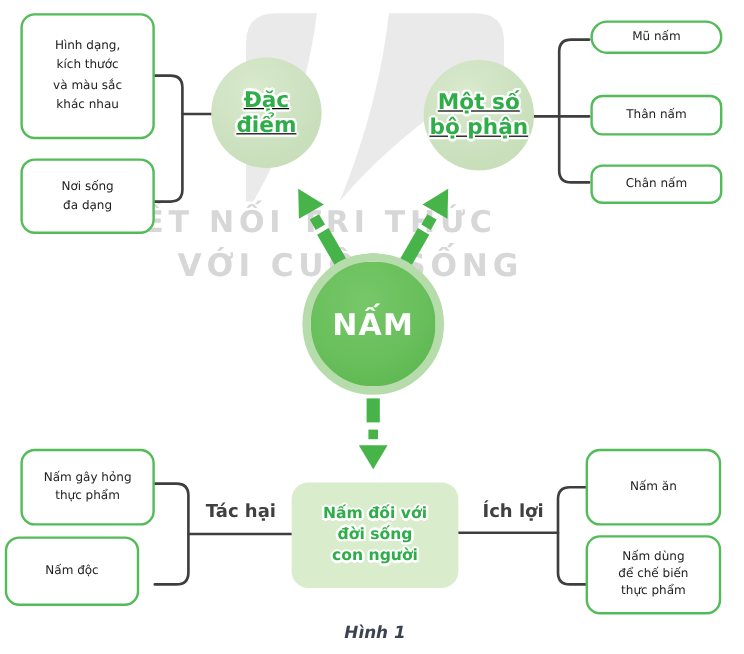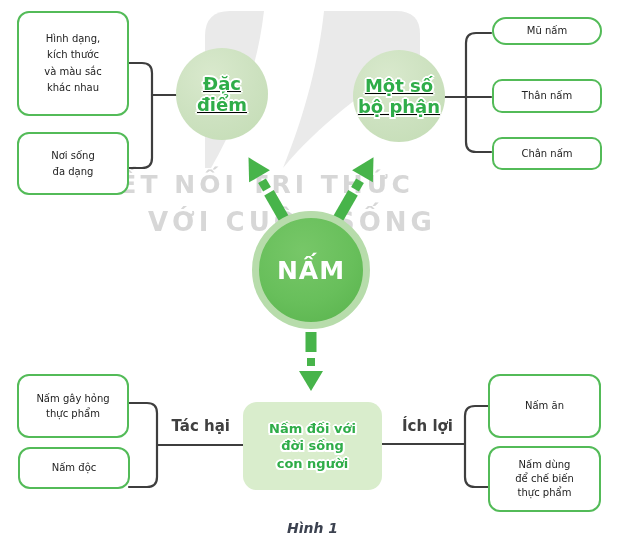--- a/index.html
+++ b/index.html
@@ -25,21 +25,21 @@
     display: flex; align-items: center; justify-content: center;
     text-align: center; color: #222; font-size: 10px;
     line-height: 1.55; white-space: pre-line; z-index: 2;
   }
   #box-shape   { left: 17px;  top: 11px;  width: 112px; height: 105px; line-height: 1.62; }
   #box-habitat { left: 17px;  top: 132px; width: 112px; height: 63px; }
   #box-cap     { left: 492px; top: 17px;  width: 110px; height: 28px; border-radius: 14px; }
   #box-stem    { left: 492px; top: 79px;  width: 110px; height: 34px; border-radius: 10px; }
   #box-foot    { left: 492px; top: 137px; width: 110px; height: 33px; border-radius: 10px; }
   #box-spoil   { left: 17px;  top: 374px; width: 112px; height: 64px; }
-  #box-poison  { left: 18px;  top: 447px; width: 112px; height: 42px; }
+  #box-poison  { left: 4px;  top: 447px; width: 112px; height: 58px; }
   #box-edible  { left: 488px; top: 374px; width: 113px; height: 64px; }
   #box-process { left: 488px; top: 446px; width: 113px; height: 66px; line-height: 1.4; }
   
   .hub {
     position: absolute; width: 92px; height: 92px; border-radius: 50%;
     background: radial-gradient(circle at 38% 30%, #d9e9cd 0%, #cce1bf 55%, #c3dcb4 100%);
     display: flex; align-items: center; justify-content: center;
     text-align: center; z-index: 2; text-decoration: underline;
   }
   .hub .hub-label {

